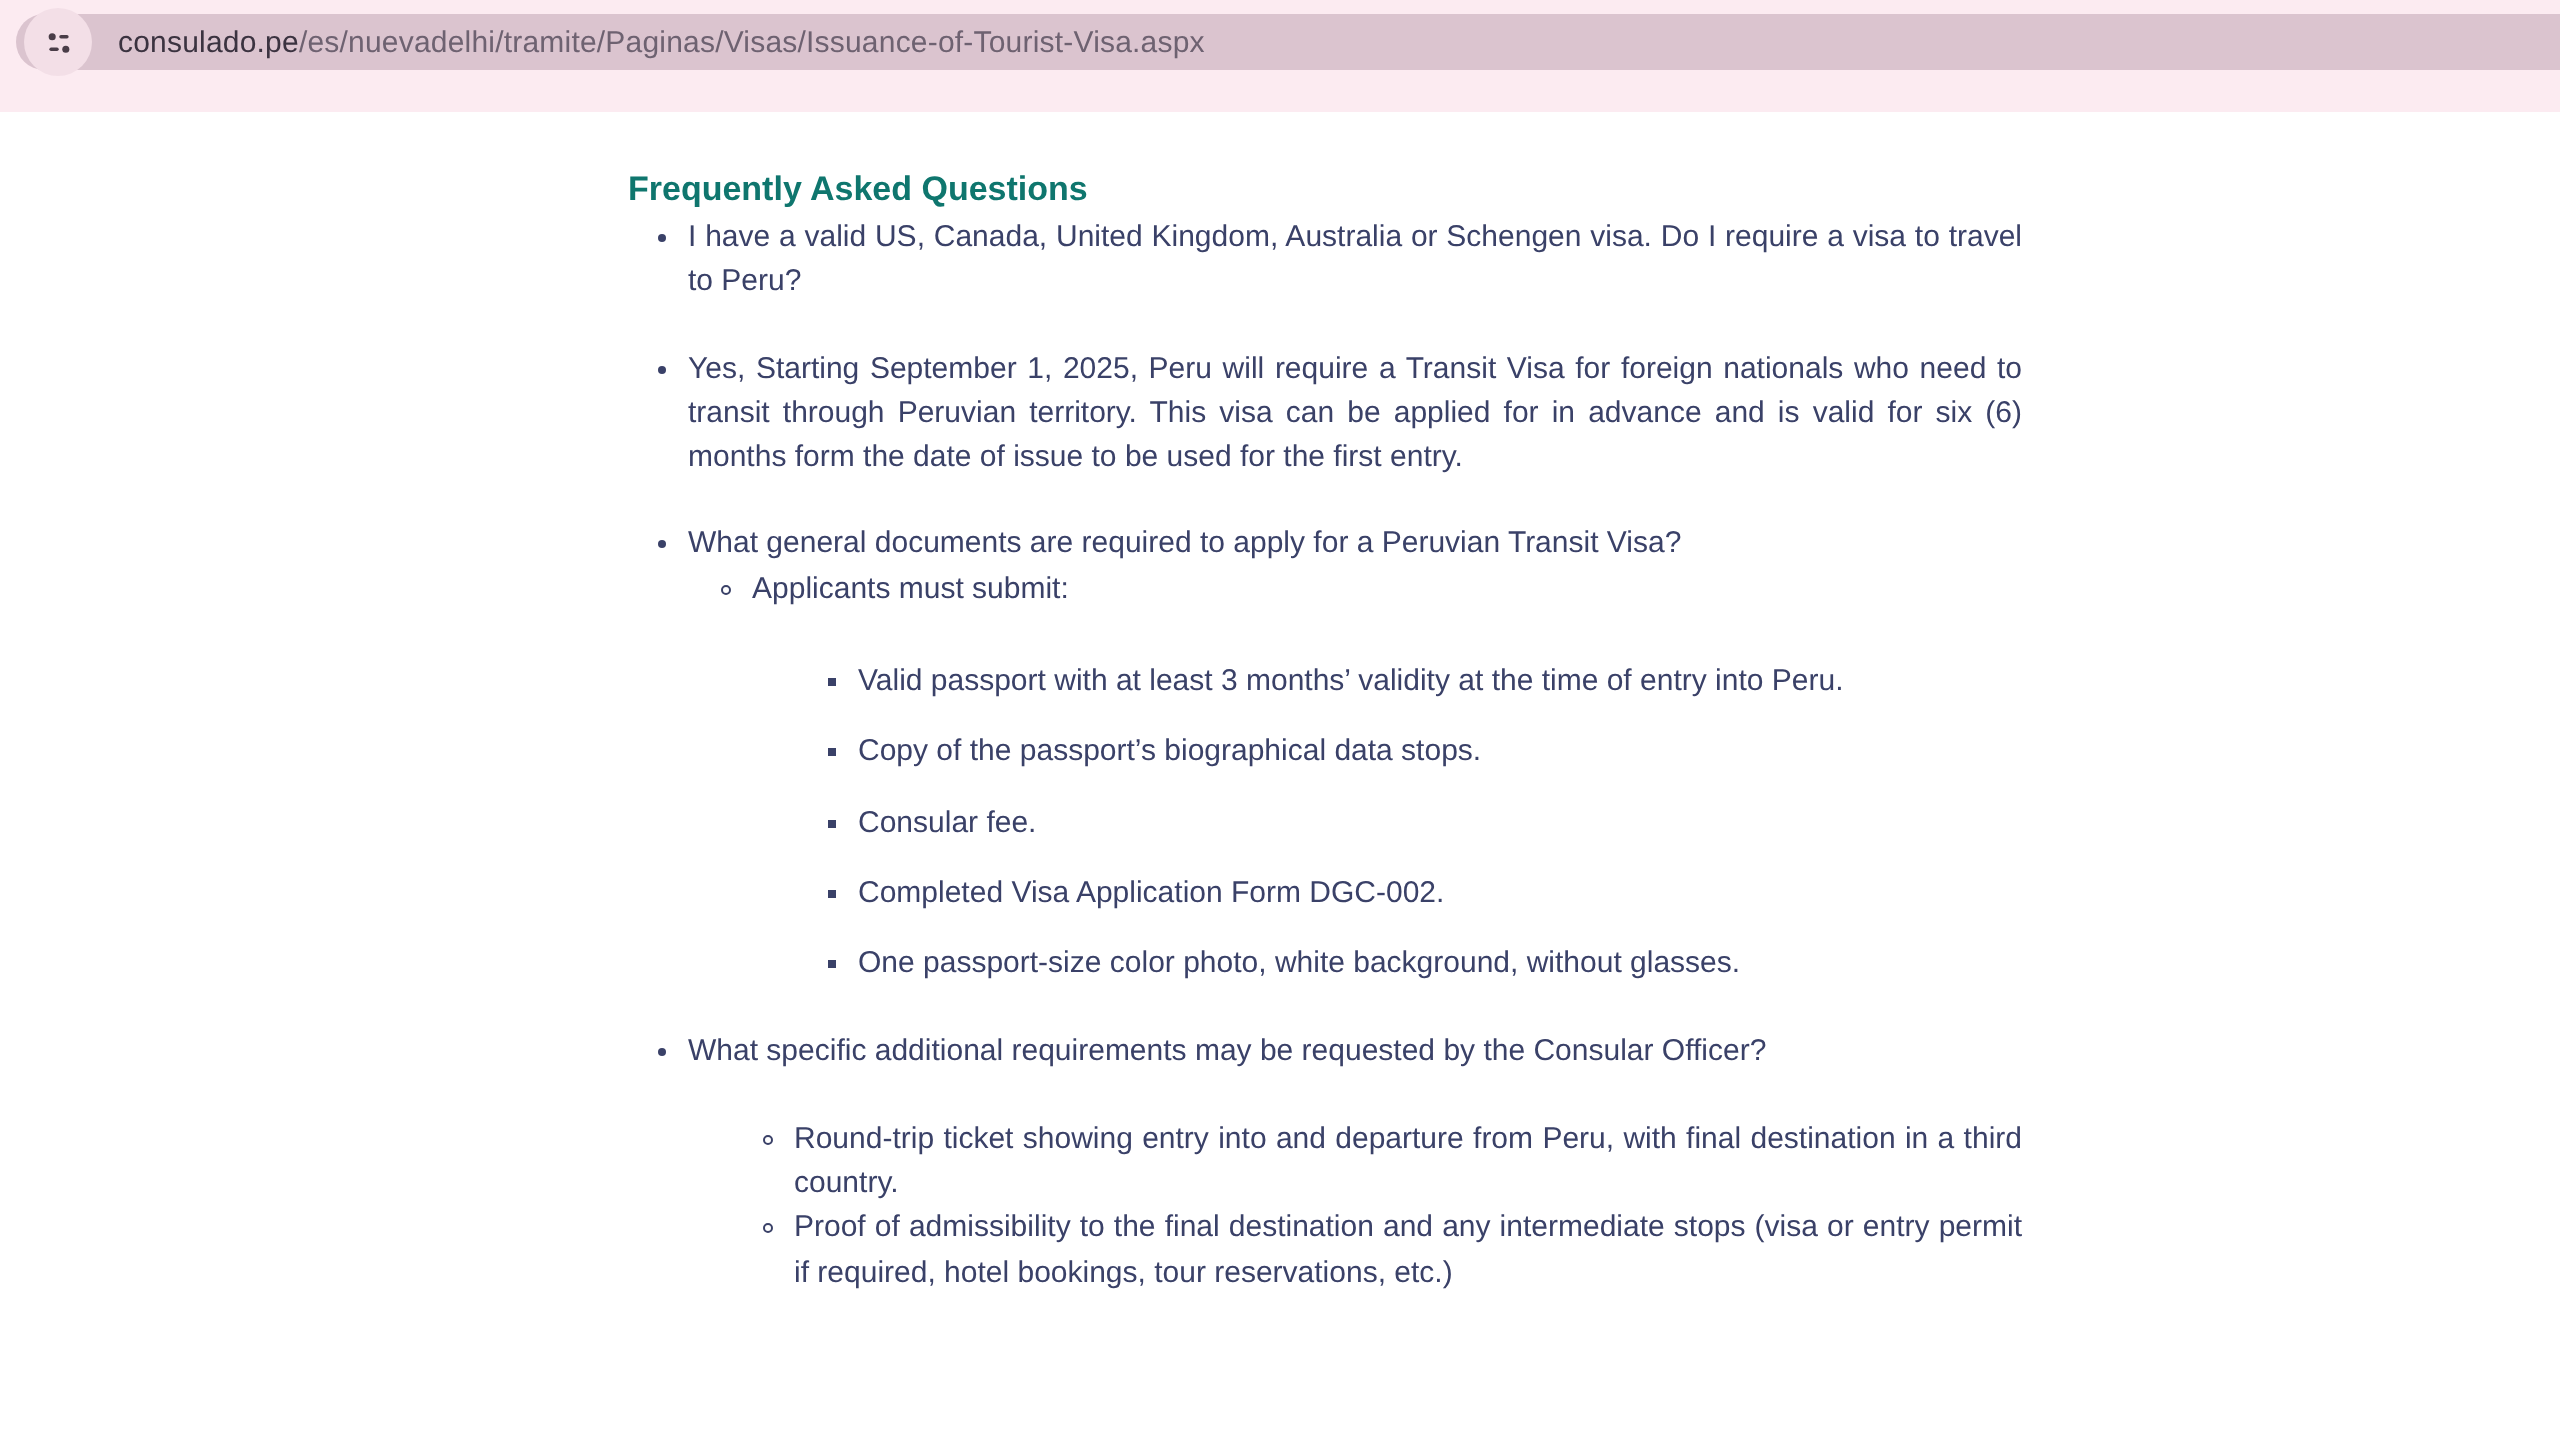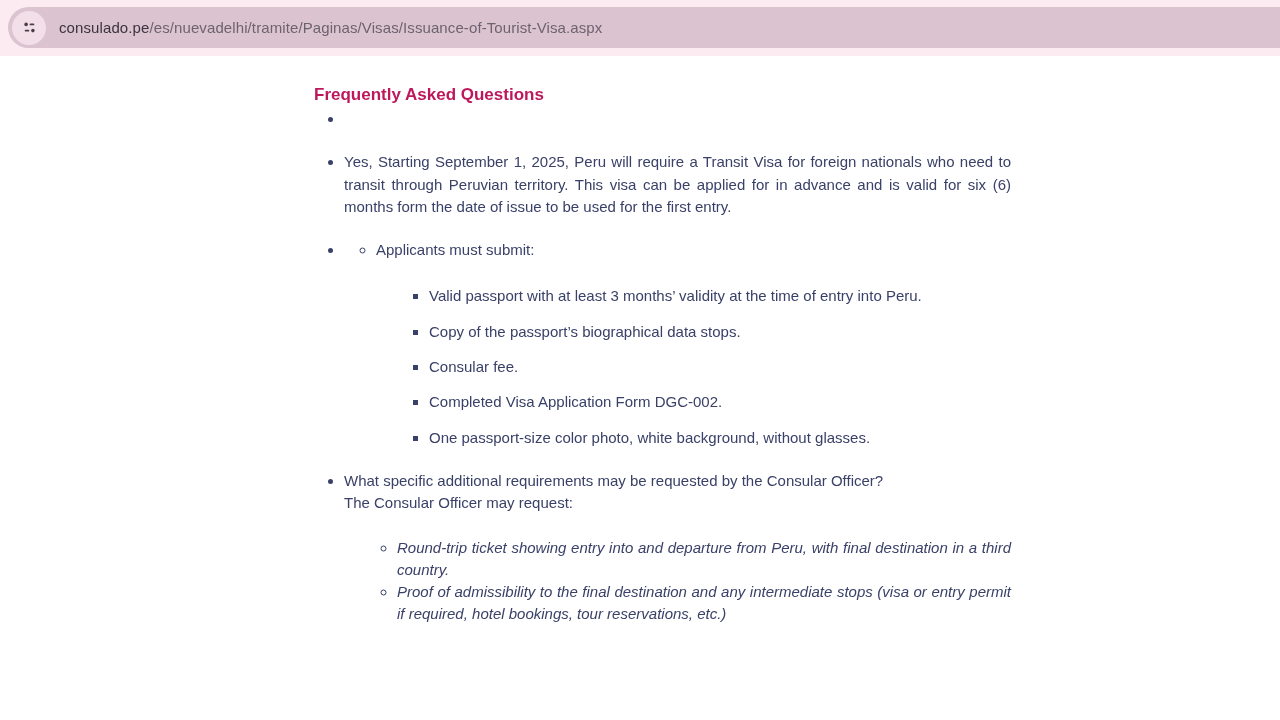--- a/index.html
+++ b/index.html
@@ -12,21 +12,21 @@
 
   
   .chrome {
     position: relative;
     width: 1280px; height: 56px;
     background: #fcebf1;
   }
   .omnibox {
     position: absolute;
     left: 8px; right: 0; top: 7px;
-    height: 41px;
+    height: 28px;
     background: #dbc4cf;
     border-radius: 21px 0 0 21px;
     display: flex;
     align-items: center;
     cursor: text;
   }
   .site-info {
     width: 34px; height: 34px;
     margin-left: 4px;
     border-radius: 50%;
@@ -50,21 +50,21 @@
   
   .content {
     width: 697px;
     margin-left: 314px;
     padding-top: 29px;
     color: #3a4168;
   }
   .faq-heading {
     font-size: 17px;
     font-weight: bold;
-    color: #be185d;
+    color: #0f766e;
     line-height: 20px;
     margin-bottom: 3px;
   }
   .content, .content li {
     font-size: 15px;
     line-height: 22.3px;
   }
   ul.level1 {
     list-style: disc;
     padding-left: 30px;
@@ -88,21 +88,20 @@
     text-align: left;
   }
   ul.level2b {
     list-style: circle;
     padding-left: 53px;
     margin-top: 22px;
   }
   ul.level2b > li {
     text-align: justify;
     margin-bottom: 0;
-    font-style: italic;
   }
   .q, .a { display: block; }
 </style>
 </head>
 <body>
 
 <div class="chrome">
   <div class="omnibox">
     <div class="site-info">
       <span>
@@ -119,44 +118,45 @@
     </div>
   </div>
 </div>
 
 <div class="content">
   <h2 class="faq-heading">Frequently Asked Questions</h2>
 
   <ul class="level1">
 
     <li>
+      <span class="q">I have a valid US, Canada, United Kingdom, Australia or Schengen visa. Do I require a visa to travel to Peru?</span>
     </li>
 
     <li>
       <span class="a">Yes, Starting September 1, 2025, Peru will require a Transit Visa for foreign nationals who need to transit through Peruvian territory. This visa can be applied for in advance and is valid for six (6) months form the date of issue to be used for the first entry.</span>
     </li>
 
     <li>
+      <span class="q">What general documents are required to apply for a Peruvian Transit Visa?</span>
       <ul class="level2">
         <li>
           <span>Applicants must submit:</span>
           <ul class="level3">
             <li>Valid passport with at least 3 months’ validity at the time of entry into Peru.</li>
             <li>Copy of the passport’s biographical data stops.</li>
             <li>Consular fee.</li>
             <li>Completed Visa Application Form DGC-002.</li>
             <li>One passport-size color photo, white background, without glasses.</li>
           </ul>
         </li>
       </ul>
     </li>
 
     <li>
       <span class="q">What specific additional requirements may be requested by the Consular Officer?</span>
-      <span class="a">The Consular Officer may request:</span>
       <ul class="level2b">
         <li>Round-trip ticket showing entry into and departure from Peru, with final destination in a third country.</li>
         <li>Proof of admissibility to the final destination and any intermediate stops (visa or entry permit if required, hotel bookings, tour reservations, etc.)</li>
       </ul>
     </li>
 
   </ul>
 </div>
 
 </body></html>

